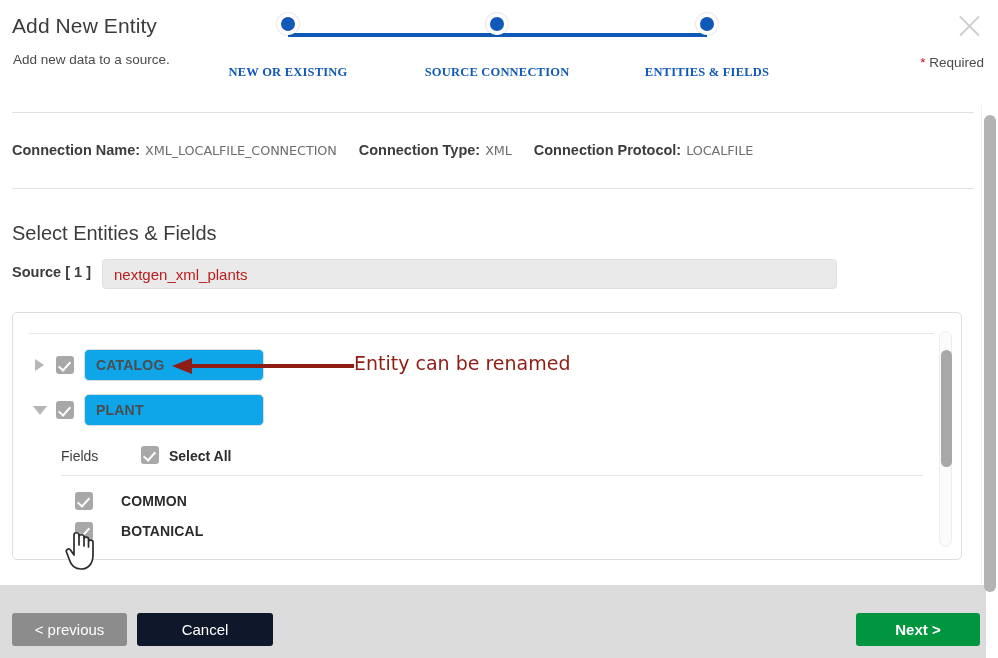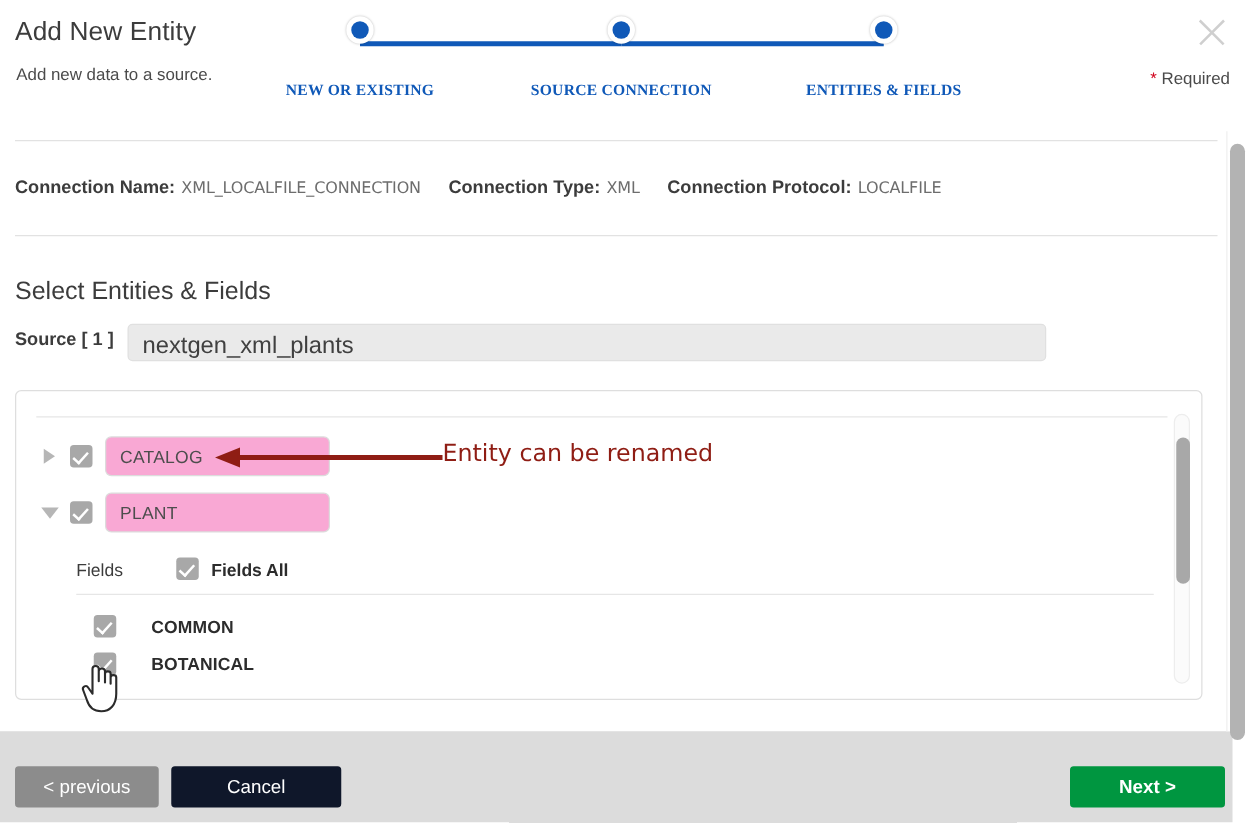--- a/index.html
+++ b/index.html
@@ -164,22 +164,22 @@
     left: 90px; top: 0;
     width: 735px; height: 30px;
     background: #eaeaea;
     border-radius: 4px;
     border: 1px solid #e0e0e0;
     box-sizing: border-box;
   }
   .source-field span {
     position: absolute;
     left: 11px; top: 6px;
-    font-size: 19px;
-    color: #404040;
+    font-size: 15px;
+    color: #b91c1c;
   }
 
   
   .entity-panel {
     position: absolute;
     left: 12px; top: 312px;
     width: 950px; height: 248px;
     border: 1px solid #dedede;
     border-radius: 5px;
     box-sizing: border-box;
@@ -235,23 +235,24 @@
     transform: rotate(42deg);
   }
   .tree-row .cb { left: 21px; top: 7px; }
 
   .entity-input {
     position: absolute;
     left: 49px; top: 0;
     width: 180px; height: 32px;
     border: 1px solid #dcdcdc;
     border-radius: 5px;
-    background: #f9a8d4;
+    background: #0ea5e9;
     box-sizing: border-box;
     cursor: text;
+    font-weight: bold;
   }
   .entity-input span {
     position: absolute;
     left: 11px; top: 7px;
     font-size: 14px;
     color: #4d4d4d;
     letter-spacing: 0.2px;
   }
 
   
@@ -476,21 +477,21 @@
     <div class="caret down"></div>
     <div class="cb"></div>
     <div class="entity-input">
       <span>PLANT</span>
     </div>
   </div>
 
   <div class="fields-head">
     <div class="fields-label">Fields</div>
     <div class="cb"></div>
-    <div class="select-all-label">Fields All</div>
+    <div class="select-all-label">Select All</div>
   </div>
   <div class="fields-rule"></div>
 
   <div class="field-row f1">
     <div class="cb"></div>
     <div class="field-name">COMMON</div>
   </div>
   <div class="field-row f2">
     <div class="cb"></div>
     <div class="field-name">BOTANICAL</div>

